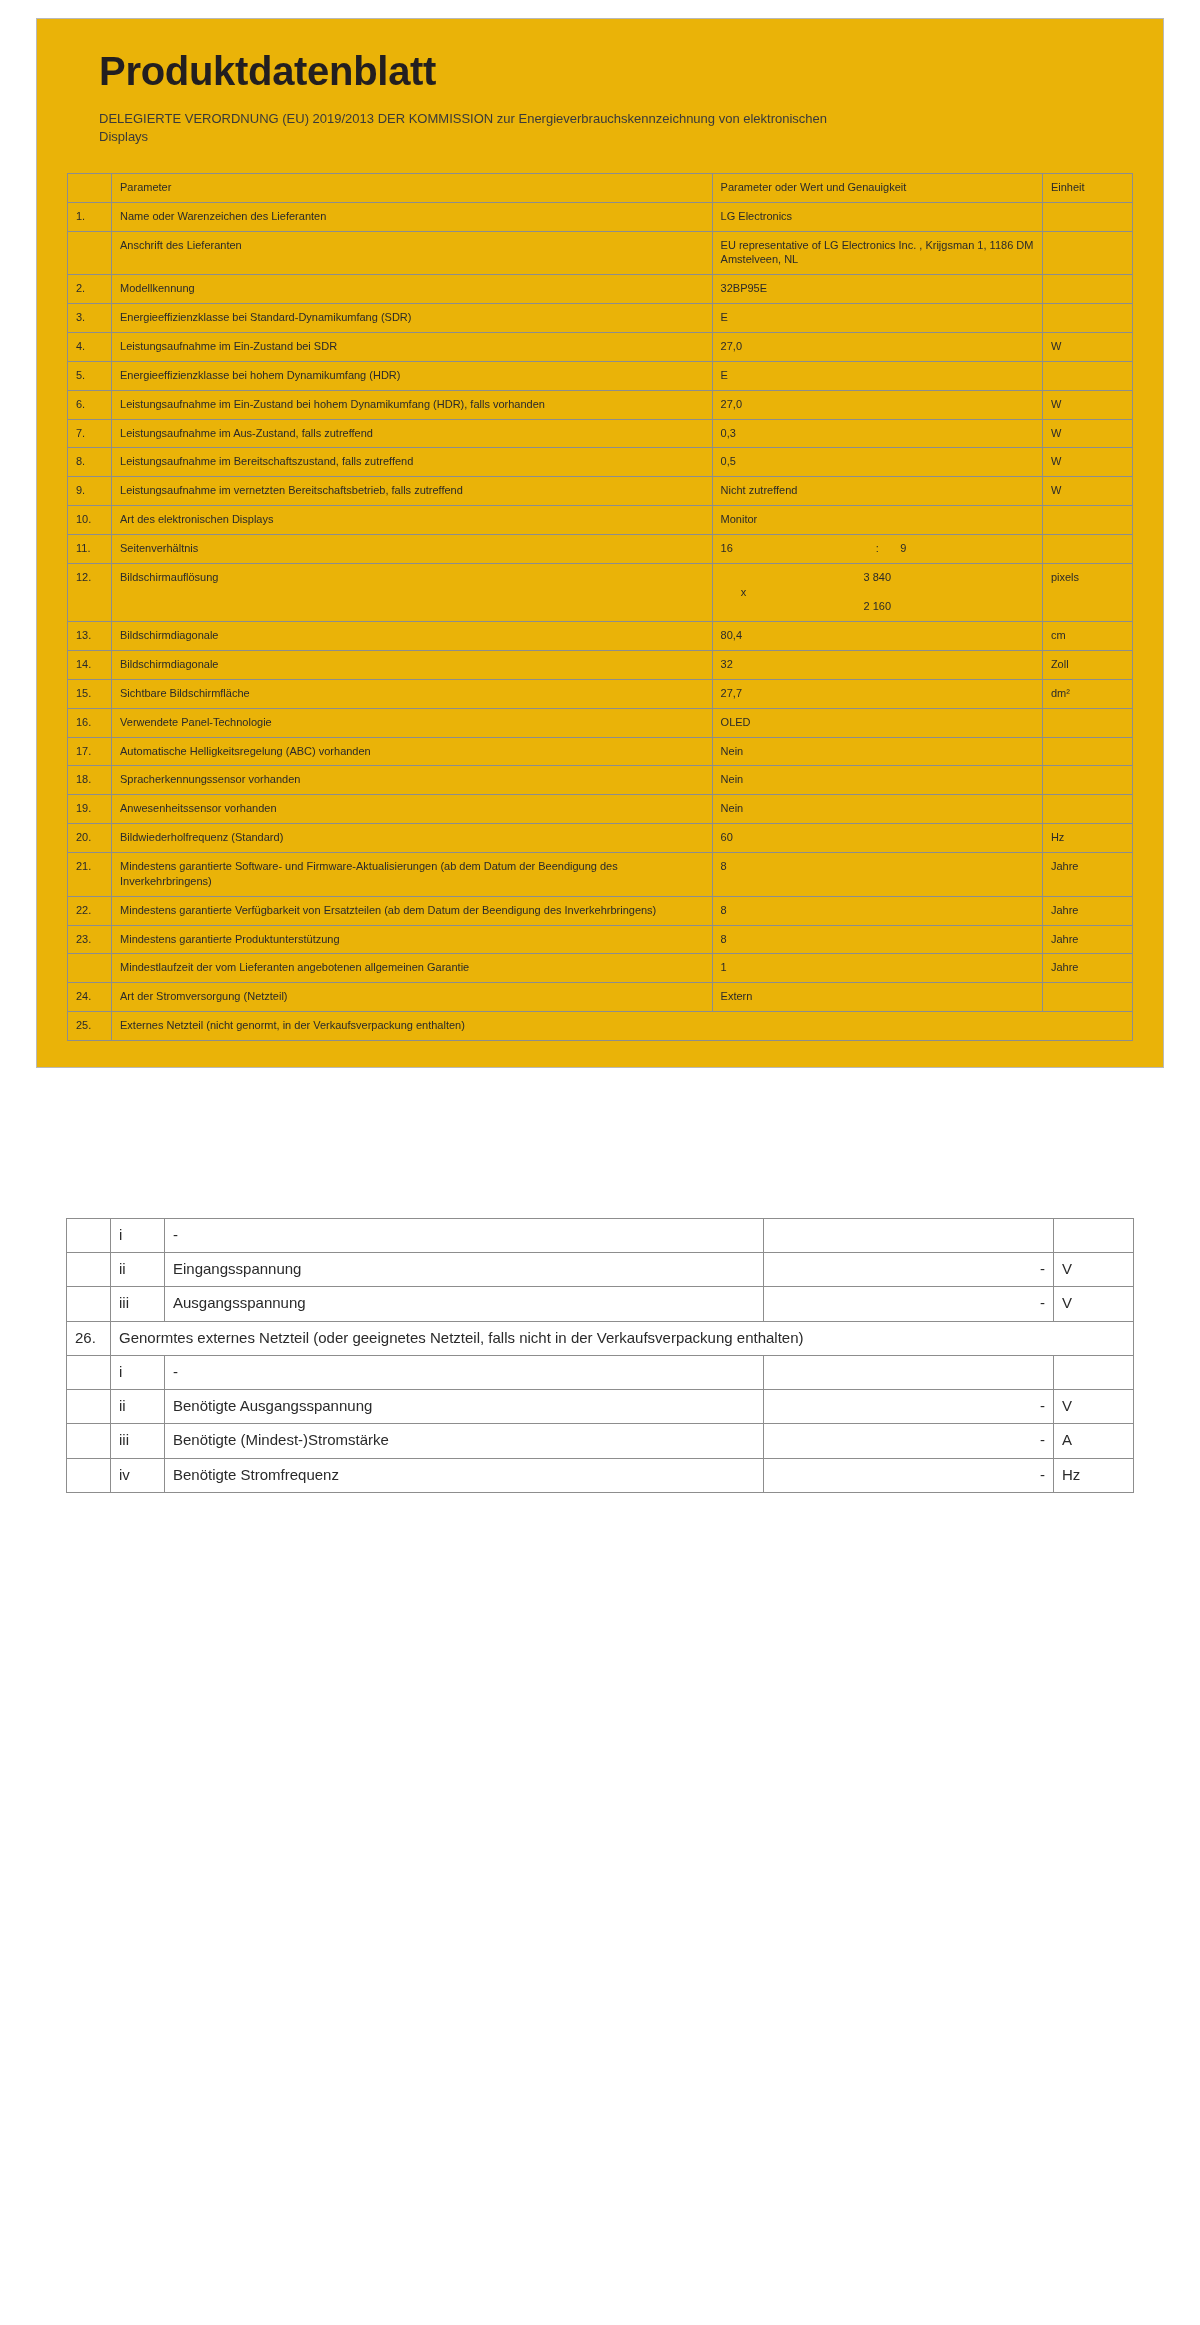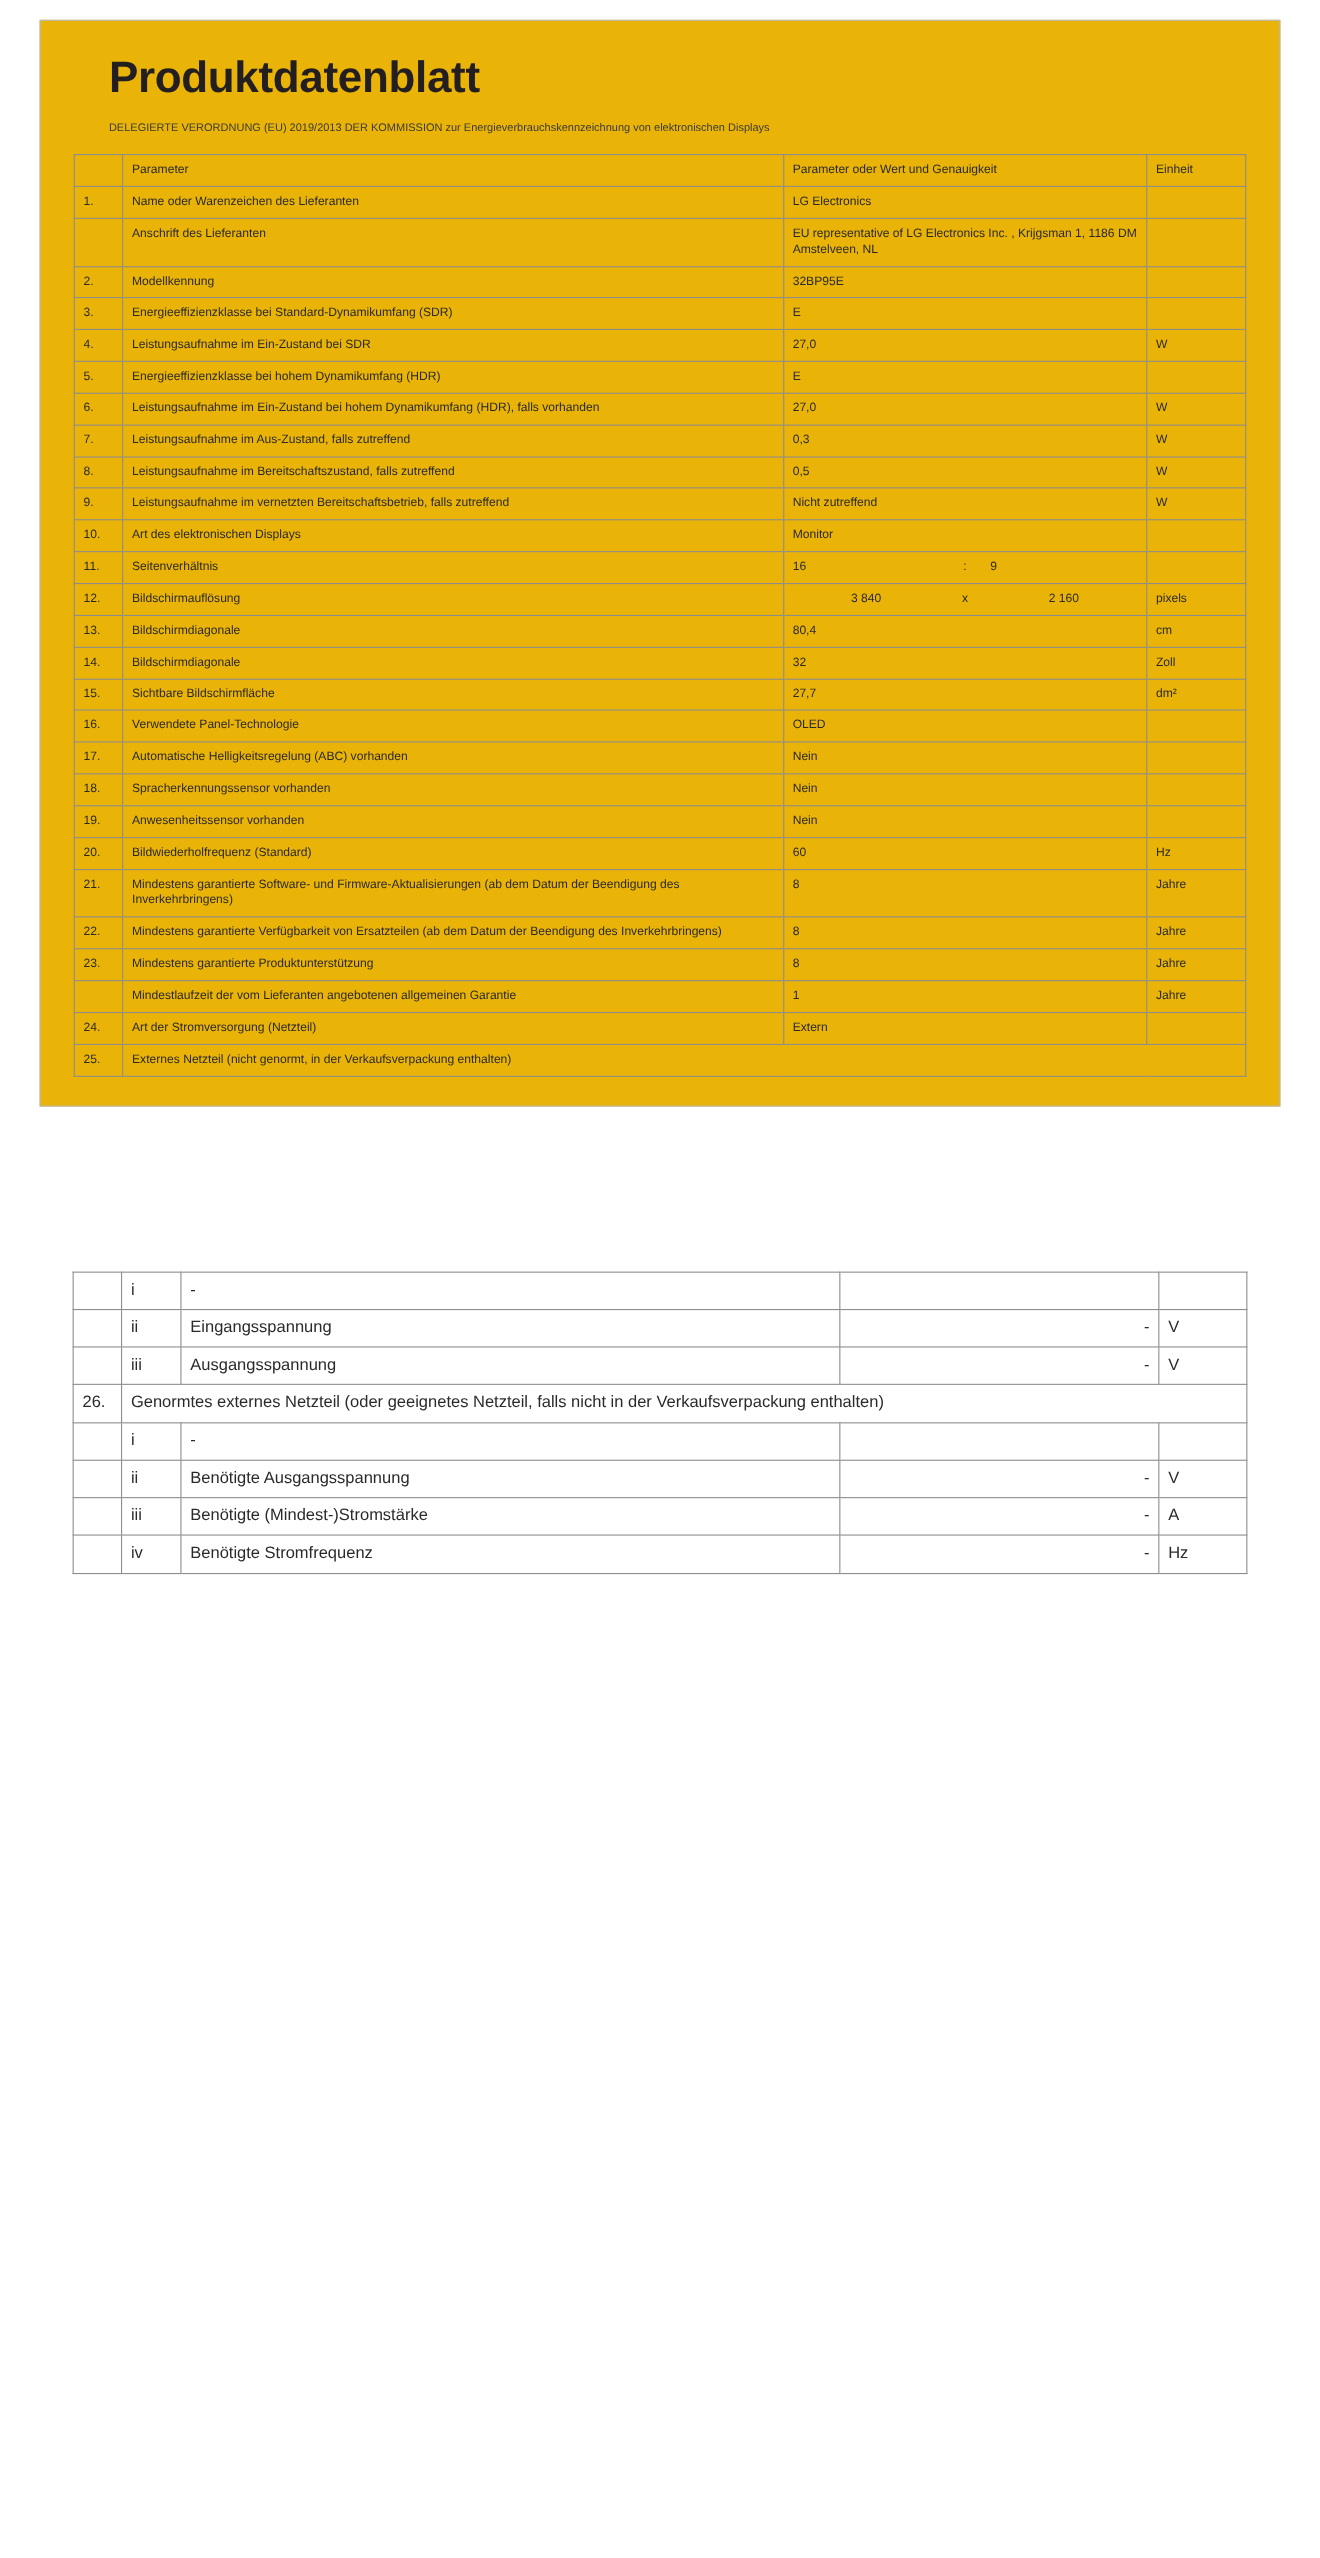--- a/index.html
+++ b/index.html
@@ -29,22 +29,22 @@
     background: #eab308;
   }
   h1.title {
     font-size: 40px;
     font-weight: bold;
     letter-spacing: -0.3px;
     margin: 8px 0 16px 32px;
     color: #231f20;
   }
   .intro {
-    margin: 0 0 16px 32px;
-    font-size: 10px;
+    margin: 0 0 26px 32px;
+    font-size: 13px;
     line-height: 1.42;
     color: #3a3a3a;
     max-width: 770px;
   }
   table.pdt {
     border-collapse: collapse;
     width: 100%;
     font-size: 11px;
     line-height: 1.35;
     color: #2a2a2a;
@@ -66,20 +66,21 @@
   .val-center { text-align: center; }
   .ratio-grid {
     display: flex;
     width: 100%;
   }
   .ratio-a, .ratio-b { flex: 1 1 0; text-align: left; }
   .ratio-sep { width: 46px; text-align: center; }
   .res-grid {
     display: flex;
     width: 100%;
+    flex-direction: column;
   }
   .res-a { flex: 1 1 0; text-align: center; }
   .res-x { width: 46px; text-align: center; }
   .res-b { flex: 1 1 0; text-align: center; }
 
   .gap-block { height: 150px; }
 
   .sheet2 {
     margin: 0 auto;
     width: 1128px;

